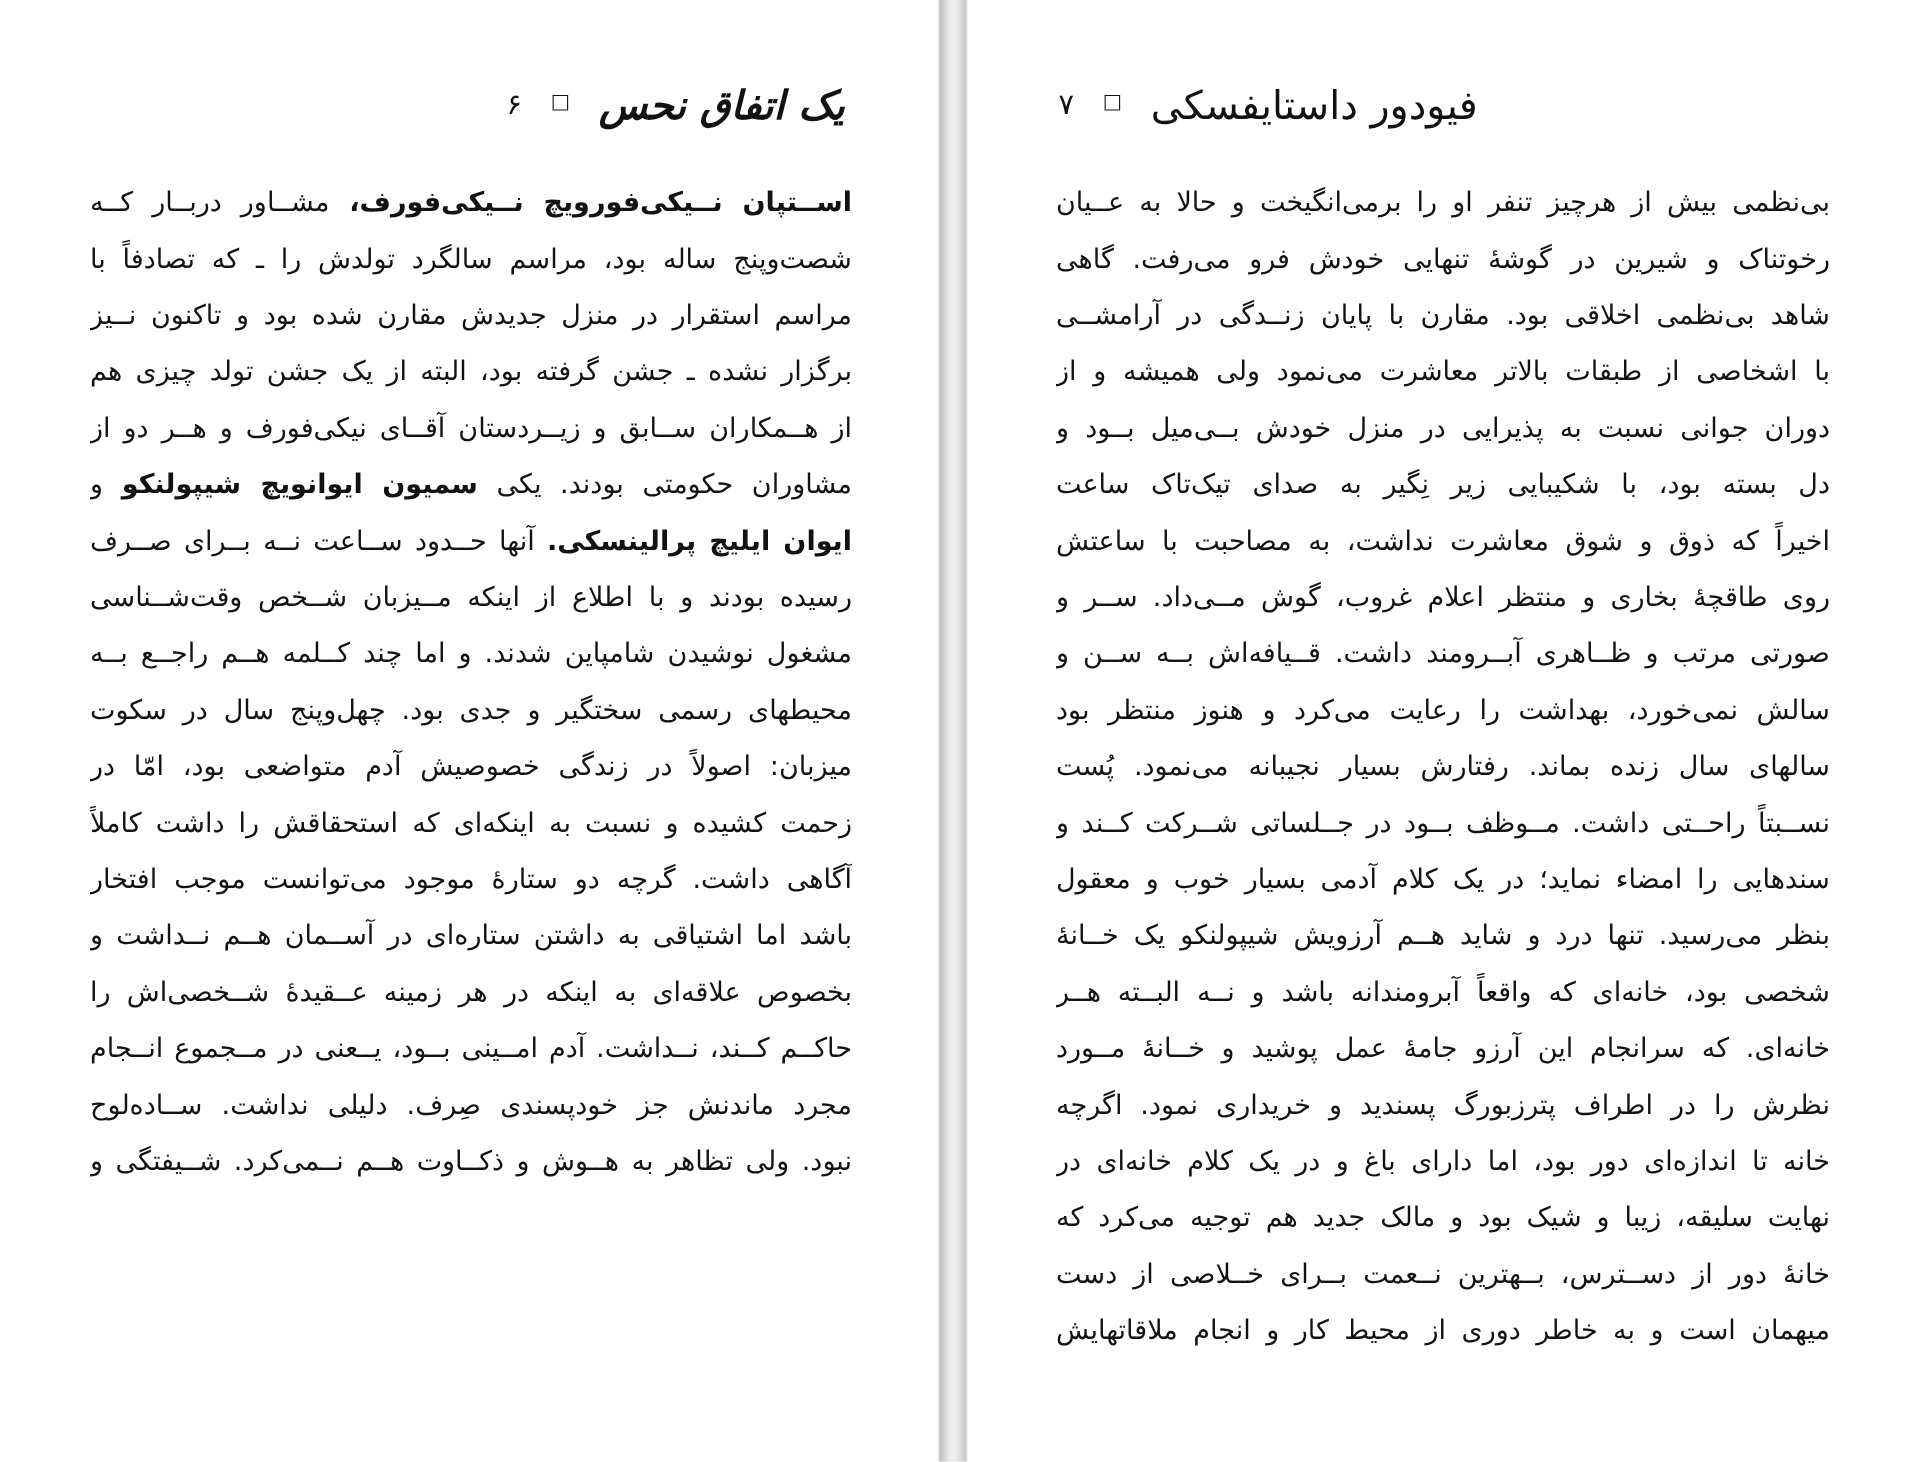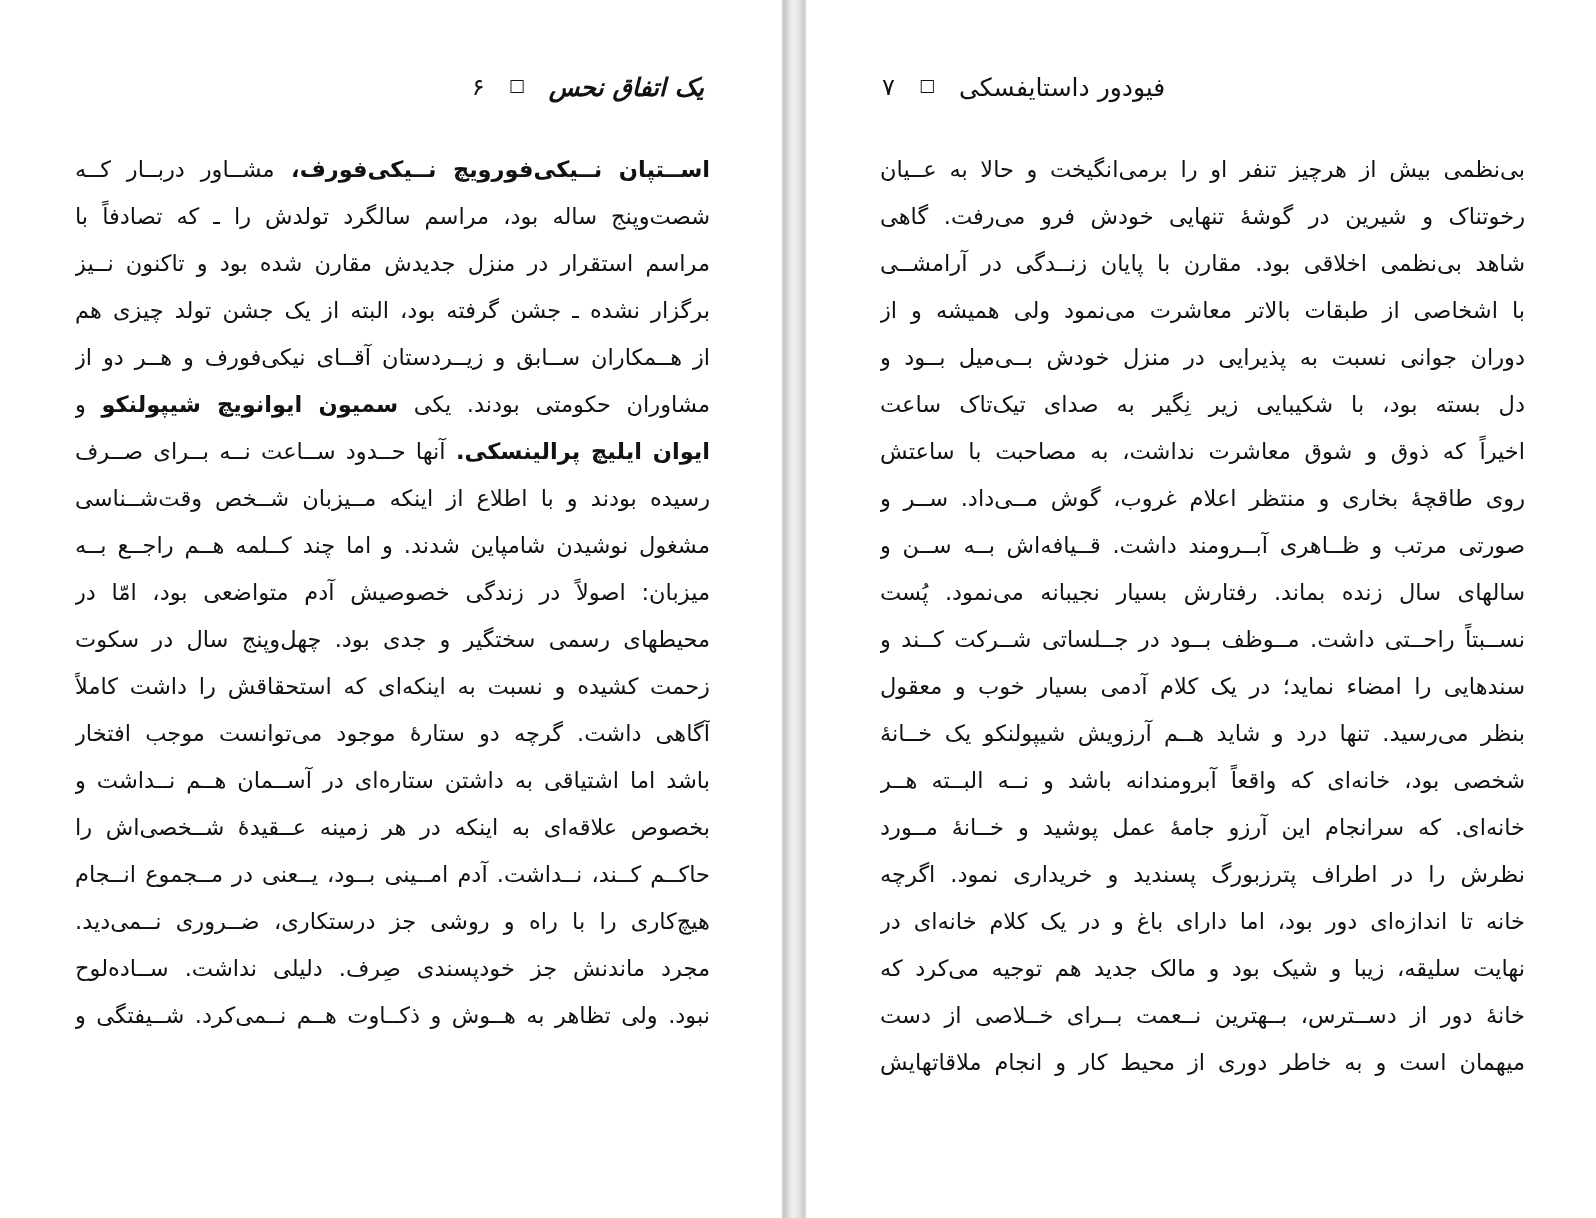--- a/index.html
+++ b/index.html
@@ -30,21 +30,21 @@
   .phead {
     position: absolute; top: 66px; height: 42px;
     display: flex; align-items: center; gap: 24px;
     direction: ltr;
     font-size: 24px;
   }
   .left-head  { right: 6px; }
   .right-head { left: 2px; }
   .pnum { font-size: 24px; letter-spacing: 1px; }
   .sq   { font-size: 17px; line-height: 1; position: relative; top: -2px; }
-  .ptitle { font-size: 25px; white-space: nowrap; }
+  .ptitle { font-size: 33px; white-space: nowrap; }
   .ptitle.calligraphic { font-style: italic; font-weight: bold; }
 
   .text-block {
     position: absolute; top: 146px; left: 0; right: 0;
   }
   .line {
     direction: rtl;
     unicode-bidi: isolate;
     height: 47px; line-height: 47px;
     font-size: 22.5px;
@@ -71,28 +71,27 @@
     <div class="text-block" id="left-lines">
         <div class="line"><span class="run bold">اســتپان نــیکی‌فورویچ نــیکی‌فورف، </span><span class="run">مشــاور دربــار کــه پــیرمردی</span></div>
         <div class="line"><span class="run">شصت‌وپنج ساله بود، مراسم سالگرد تولدش را ـ که تصادفاً با</span></div>
         <div class="line"><span class="run">مراسم استقرار در منزل جدیدش مقارن شده بود و تاکنون نــیز</span></div>
         <div class="line"><span class="run">برگزار نشده ـ جشن گرفته بود، البته از یک جشن تولد چیزی هم</span></div>
         <div class="line"><span class="run">از هــمکاران ســابق و زیــردستان آقــای نیکی‌فورف و هــر دو از</span></div>
         <div class="line"><span class="run">مشاوران حکومتی بودند. یکی </span><span class="run bold">سمیون ایوانویچ شیپولنکو</span><span class="run"> و دیگری</span></div>
         <div class="line"><span class="run bold">ایوان ایلیچ پرالینسکی.</span><span class="run"> آنها حــدود ســاعت نــه بــرای صــرف چــای</span></div>
         <div class="line"><span class="run">رسیده بودند و با اطلاع از اینکه مــیزبان شــخص وقت‌شــناسی</span></div>
         <div class="line"><span class="run">مشغول نوشیدن شامپاین شدند. و اما چند کــلمه هــم راجــع بــه</span></div>
+        <div class="line"><span class="run">محیطهای رسمی سختگیر و جدی بود. چهل‌وپنج سال در سکوت</span></div>
         <div class="line"><span class="run">میزبان: اصولاً در زندگی خصوصیش آدم متواضعی بود، امّا در</span></div>
-        <div class="line"><span class="run">محیطهای رسمی سختگیر و جدی بود. چهل‌وپنج سال در سکوت</span></div>
         <div class="line"><span class="run">زحمت کشیده و نسبت به اینکه‌ای که استحقاقش را داشت کاملاً</span></div>
         <div class="line"><span class="run">آگاهی داشت. گرچه دو ستارهٔ موجود می‌توانست موجب افتخار</span></div>
         <div class="line"><span class="run">باشد اما اشتیاقی به داشتن ستاره‌ای در آســمان هــم نــداشت و</span></div>
         <div class="line"><span class="run">بخصوص علاقه‌ای به اینکه در هر زمینه عــقیدهٔ شــخصی‌اش را</span></div>
         <div class="line"><span class="run">حاکــم کــند، نــداشت. آدم امــینی بــود، یــعنی در مــجموع انــجام</span></div>
-        <div class="line"><span class="run">هیچ‌کاری را با راه و روشی جز درستکاری، ضــروری نــمی‌دید.</span></div>
         <div class="line"><span class="run">مجرد ماندنش جز خودپسندی صِرف. دلیلی نداشت. ســاده‌لوح</span></div>
         <div class="line"><span class="run">نبود. ولی تظاهر به هــوش و ذکــاوت هــم نــمی‌کرد. شــیفتگی و</span></div>
       </div>
   </section>
 
   <section class="page right">
     <header class="phead right-head">
       <span class="pnum">۷</span>
       <span class="sq">□</span>
       <span class="ptitle">فیودور داستایفسکی</span>
@@ -100,20 +99,21 @@
     <div class="text-block" id="right-lines">
         <div class="line"><span class="run">بی‌نظمی بیش از هرچیز تنفر او را برمی‌انگیخت و حالا به عــیان</span></div>
         <div class="line"><span class="run">رخوتناک و شیرین در گوشهٔ تنهایی خودش فرو می‌رفت. گاهی</span></div>
         <div class="line"><span class="run">شاهد بی‌نظمی اخلاقی بود. مقارن با پایان زنــدگی در آرامشــی</span></div>
         <div class="line"><span class="run">با اشخاصی از طبقات بالاتر معاشرت می‌نمود ولی همیشه و از</span></div>
         <div class="line"><span class="run">دوران جوانی نسبت به پذیرایی در منزل خودش بــی‌میل بــود و</span></div>
         <div class="line"><span class="run">دل بسته بود، با شکیبایی زیر نِگیر به صدای تیک‌تاک ساعت</span></div>
         <div class="line"><span class="run">اخیراً که ذوق و شوق معاشرت نداشت، به مصاحبت با ساعتش</span></div>
         <div class="line"><span class="run">روی طاقچهٔ بخاری و منتظر اعلام غروب، گوش مــی‌داد. ســر و</span></div>
         <div class="line"><span class="run">صورتی مرتب و ظــاهری آبــرومند داشت. قــیافه‌اش بــه ســن و</span></div>
+        <div class="line"><span class="run">سالش نمی‌خورد، بهداشت را رعایت می‌کرد و هنوز منتظر بود</span></div>
         <div class="line"><span class="run">سالهای سال زنده بماند. رفتارش بسیار نجیبانه می‌نمود. پُست</span></div>
         <div class="line"><span class="run">نســبتاً راحــتی داشت. مــوظف بــود در جــلساتی شــرکت کــند و</span></div>
         <div class="line"><span class="run">سندهایی را امضاء نماید؛ در یک کلام آدمی بسیار خوب و معقول</span></div>
         <div class="line"><span class="run">بنظر می‌رسید. تنها درد و شاید هــم آرزویش شیپولنکو یک خــانهٔ</span></div>
         <div class="line"><span class="run">شخصی بود، خانه‌ای که واقعاً آبرومندانه باشد و نــه البــته هــر</span></div>
         <div class="line"><span class="run">خانه‌ای. که سرانجام این آرزو جامهٔ عمل پوشید و خــانهٔ مــورد</span></div>
         <div class="line"><span class="run">نظرش را در اطراف پترزبورگ پسندید و خریداری نمود. اگرچه</span></div>
         <div class="line"><span class="run">خانه تا اندازه‌ای دور بود، اما دارای باغ و در یک کلام خانه‌ای در</span></div>
         <div class="line"><span class="run">نهایت سلیقه، زیبا و شیک بود و مالک جدید هم توجیه می‌کرد که</span></div>
         <div class="line"><span class="run">خانهٔ دور از دســترس، بــهترین نــعمت بــرای خــلاصی از دست</span></div>

